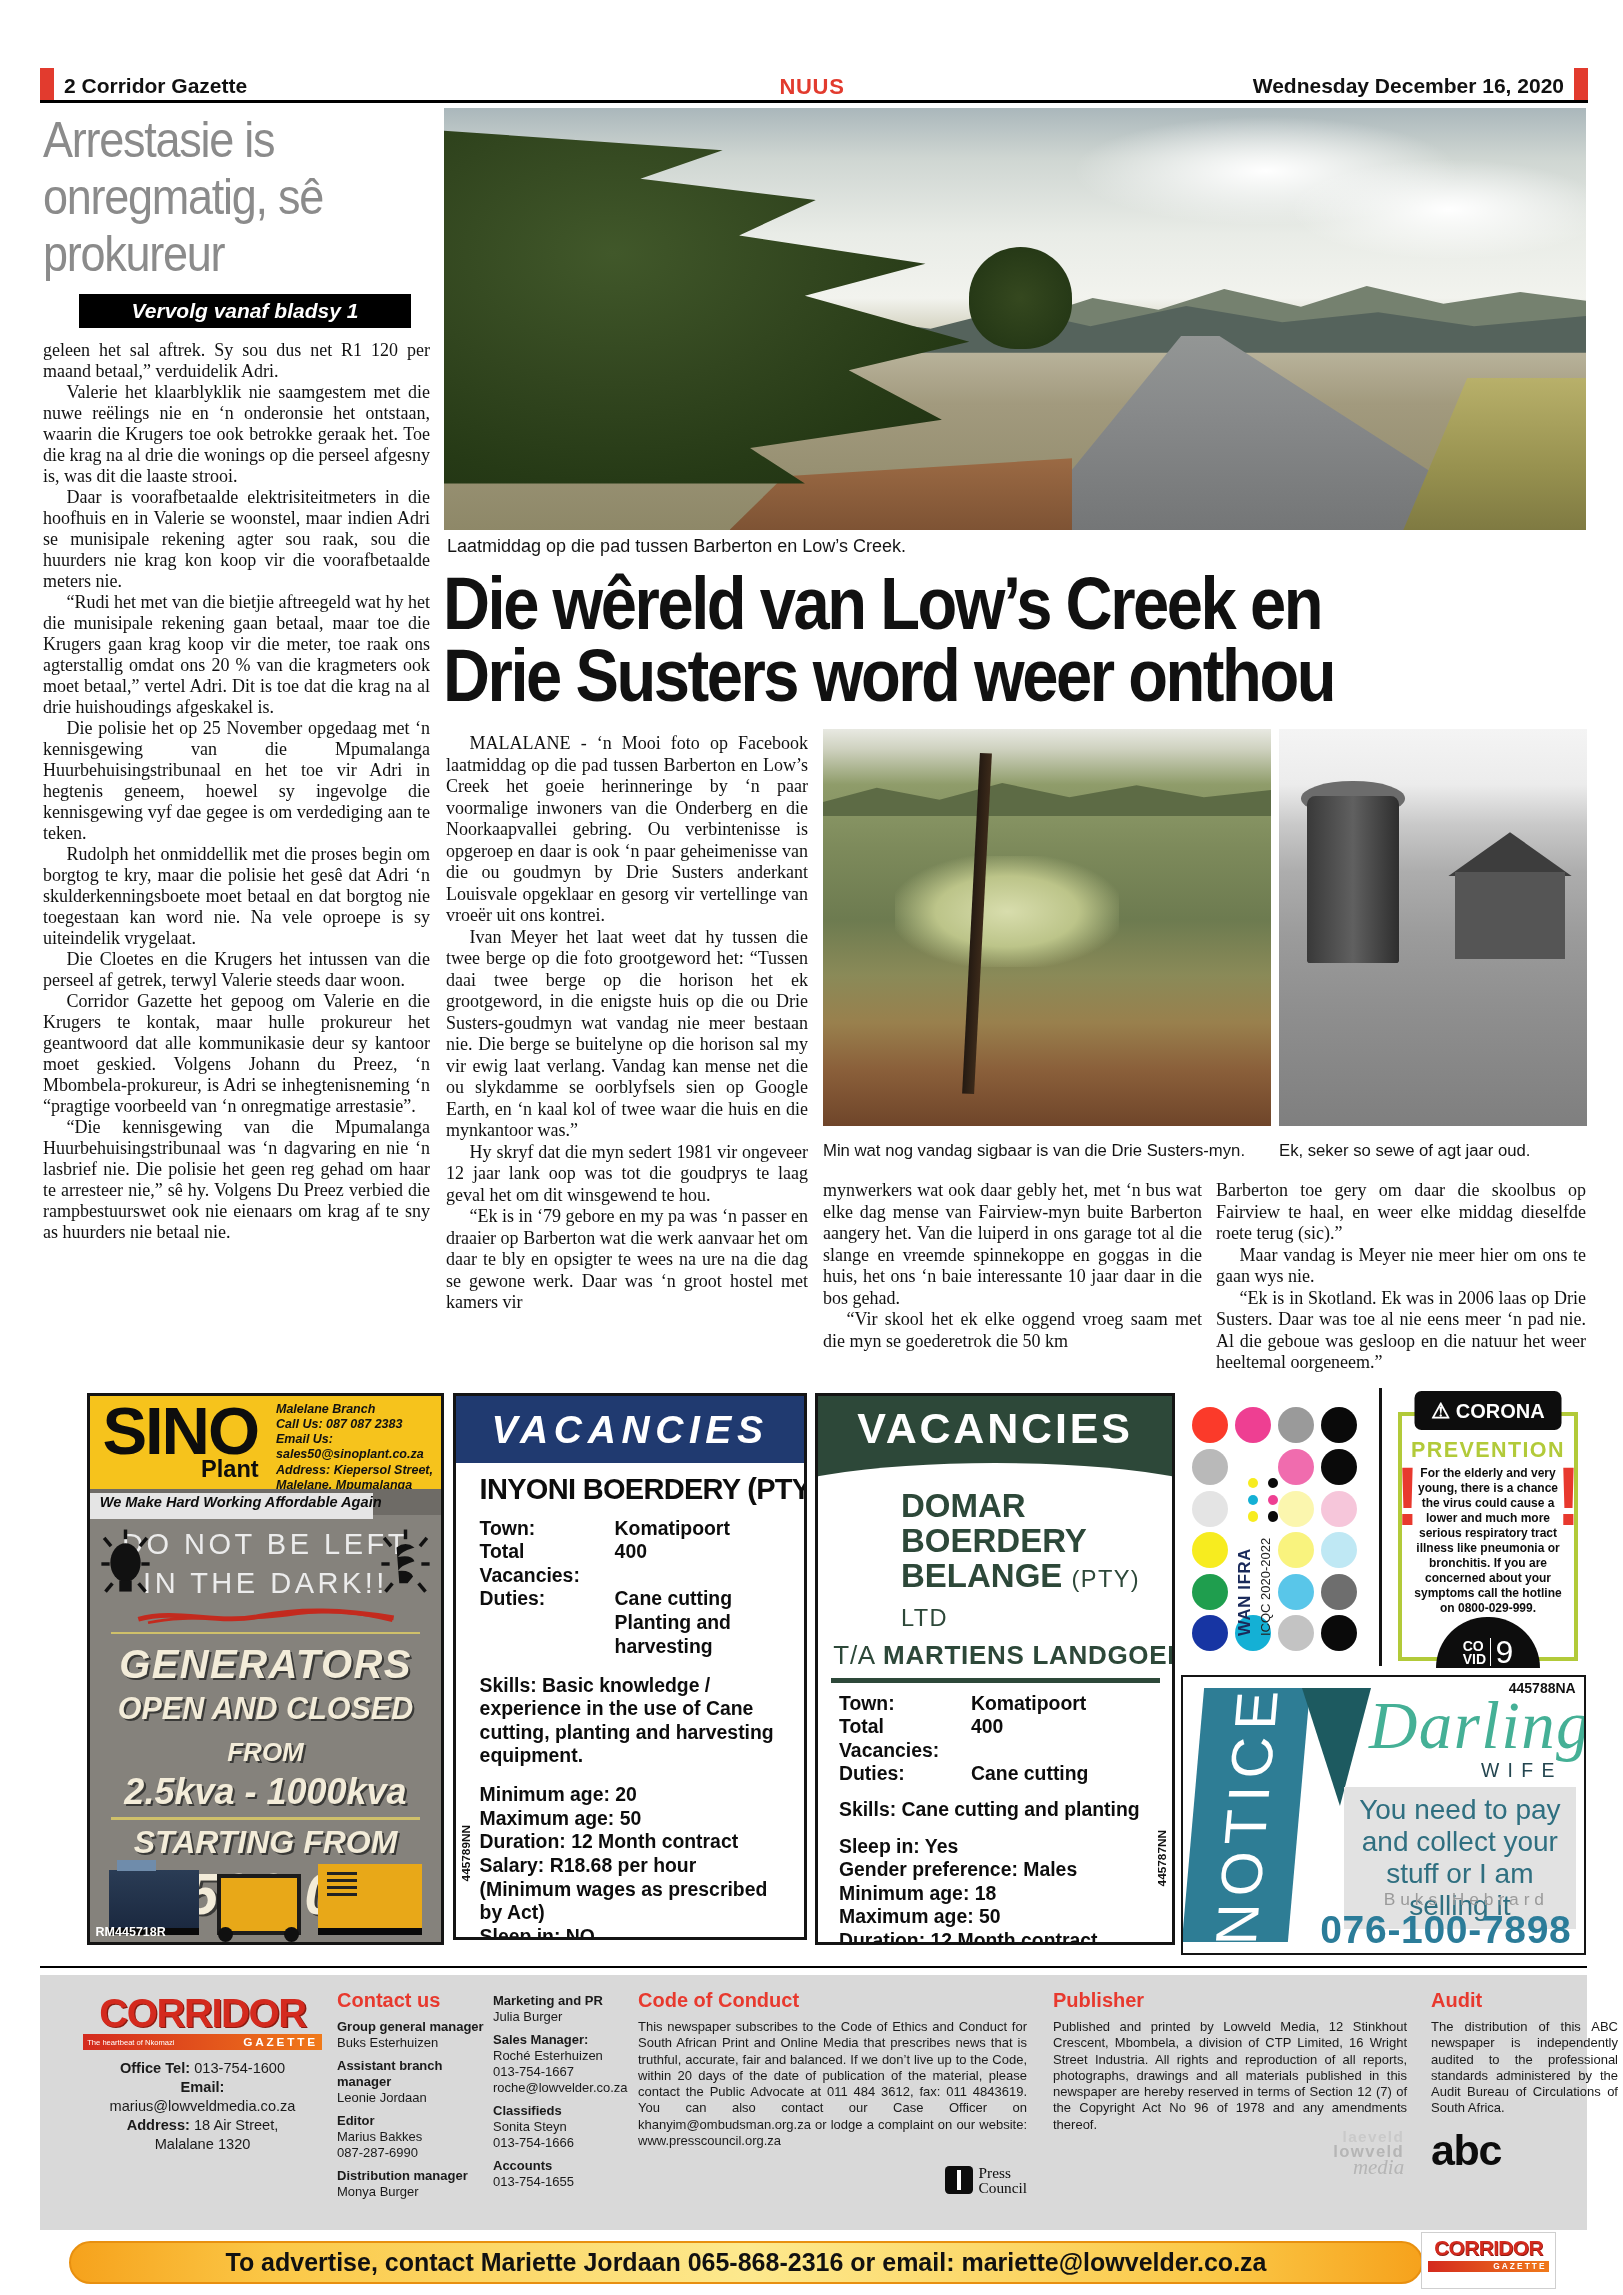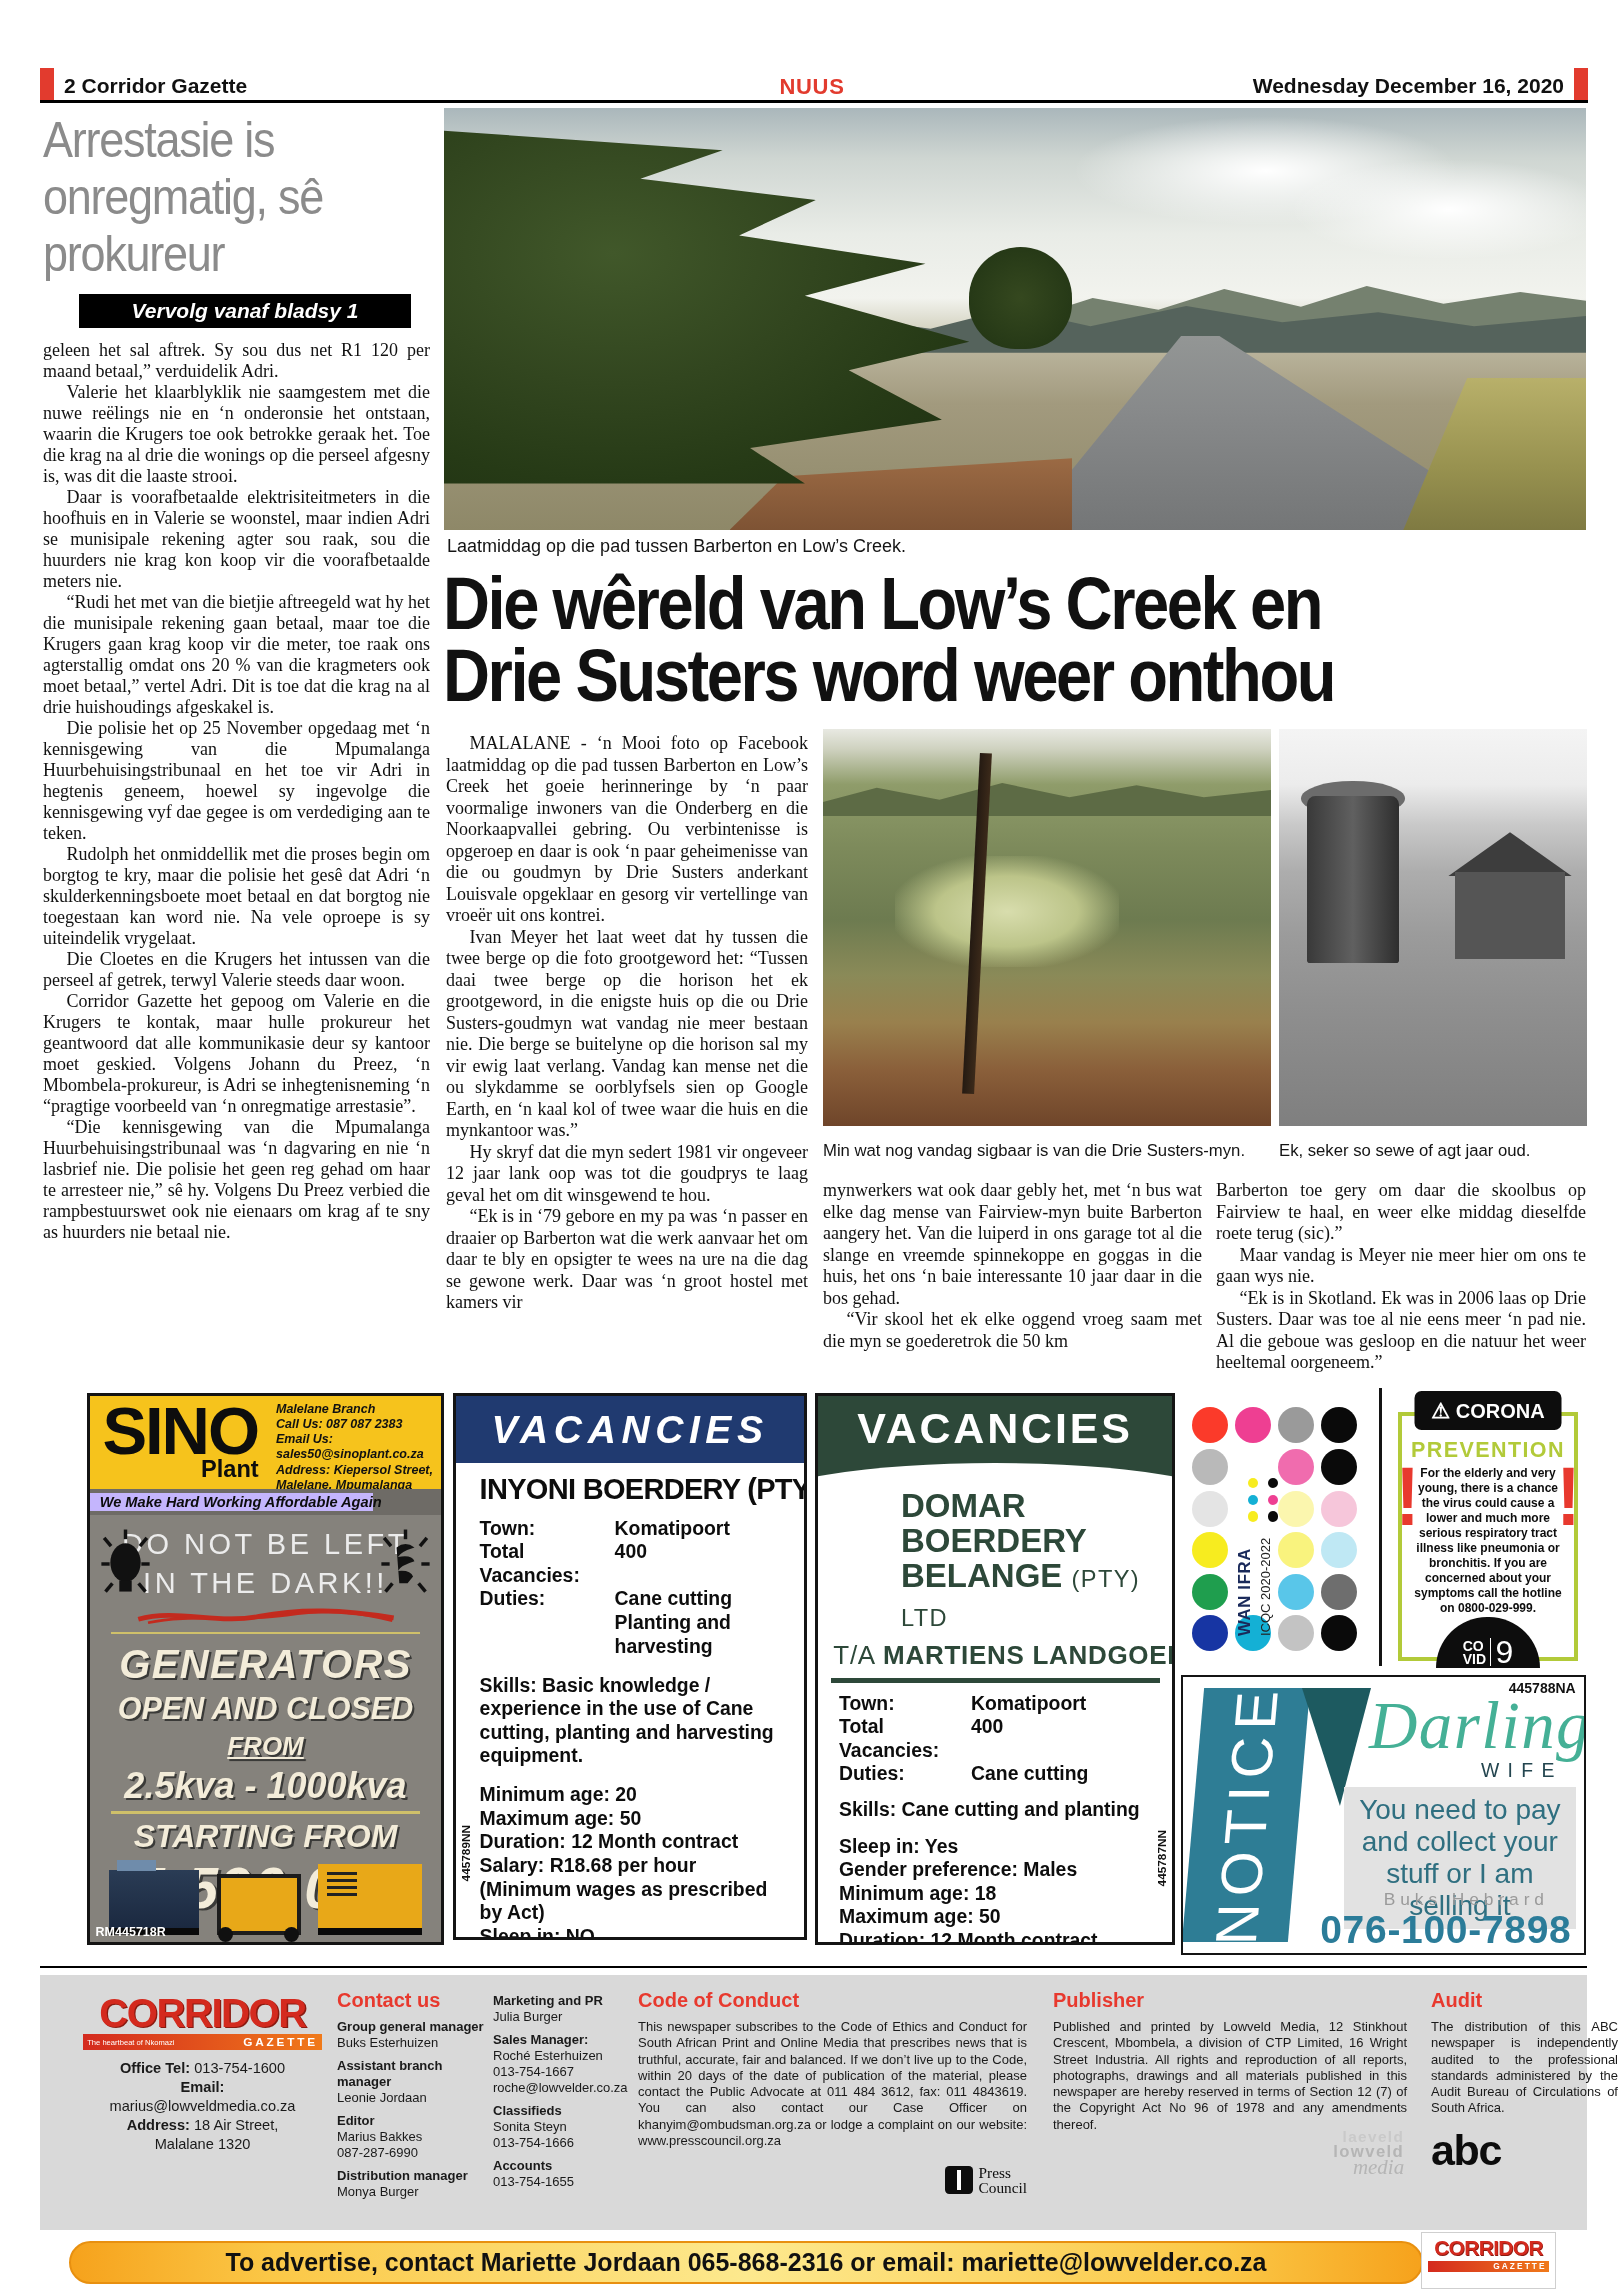--- a/index.html
+++ b/index.html
@@ -99,33 +99,33 @@
   
   #ad-sino{left:87px;top:1393px;width:357px;height:552px;background:#85827c;}
   .sino-top{position:relative;height:93px;background:#f6c31c;}
   .sino-logo{position:absolute;left:12.5px;top:1.4px;font-family:"Liberation Sans",sans-serif;
     font-weight:bold;font-size:67px;letter-spacing:-2.1px;color:#0d0d0d;line-height:67px;}
   .sino-plant{position:absolute;left:111px;top:60px;font-family:"Liberation Sans",sans-serif;
     font-weight:bold;font-size:23.6px;color:#0d0d0d;}
   .sino-contact{position:absolute;left:186px;top:5.6px;width:167px;font-family:"Liberation Sans",sans-serif;
     font-style:italic;font-weight:bold;font-size:12.5px;line-height:15.3px;color:#111;}
   .sino-stripe{position:relative;height:26px;background:#6e6b66;}
-  .sino-stripe .band{position:absolute;left:0;top:4.2px;width:78%;height:18px;background:#c4b5fd;
+  .sino-stripe .band{position:absolute;left:0;top:4.2px;width:78%;height:26px;background:#e5e5e5;
     font-family:"Liberation Sans",sans-serif;font-style:italic;font-weight:bold;font-size:14.6px;
     line-height:18px;padding-left:9.7px;color:#0d0d0d;white-space:nowrap;}
   .sino-body{position:relative;text-align:center;color:#f3ecd9;
     font-family:"Liberation Sans",sans-serif;font-weight:bold;}
   .sino-dark{font-size:29px;letter-spacing:3.5px;color:#ececec;line-height:39px;font-weight:normal;}
   .sino-bulb{position:absolute;top:12.5px;}
   .sino-bulb.l{left:9.7px}.sino-bulb.r{right:9.7px}
   .sino-scribble{margin:1.4px auto 0;display:block;}
   .sino-div{width:88%;height:2.1px;background:#cfc06a;margin:4.2px auto;}
   .sino-gen{font-style:italic;font-size:40px;letter-spacing:1.4px;text-shadow:2.1px 2.1px 0 #3a3a38;margin-top:8.3px;}
   .sino-oc{font-style:italic;font-size:30.5px;text-shadow:2.1px 2.1px 0 #3a3a38;margin-top:4.2px;}
-  .sino-from{font-style:italic;font-size:26px;text-shadow:2.1px 2.1px 0 #3a3a38;margin-top:5px;text-decoration:underline;}
+  .sino-from{font-style:italic;font-size:26px;text-shadow:2.1px 2.1px 0 #3a3a38;margin-top:11px;}
   .sino-range{font-style:italic;font-size:36px;text-shadow:2.1px 2.1px 0 #3a3a38;margin-top:2.8px;}
   .sino-start{font-style:italic;font-size:32px;text-shadow:2.1px 2.1px 0 #3a3a38;margin-top:4.2px;}
   .sino-price{font-style:italic;margin-top:1.4px;line-height:58px;white-space:nowrap;}
   .sino-price .cur{font-size:29px;vertical-align:12.5px;}
   .sino-price .amt{font-size:58px;letter-spacing:1.4px;text-shadow:2.8px 2.8px 0 #3a3a38;}
   .sino-price .note{font-size:23.6px;vertical-align:4.2px;}
   .sino-gens{position:absolute;left:0;right:0;bottom:7px;height:75px;display:flex;
     justify-content:space-around;align-items:flex-end;padding:0 9.7px;}
   .gen1{width:90px;height:58px;background:linear-gradient(180deg,#2a3c55,#1b2940);border-bottom:7px solid #0a0a0a;position:relative;}
   .gen1 i{position:absolute;left:8.3px;top:-9.7px;width:39px;height:11px;background:#6f8cab;}

